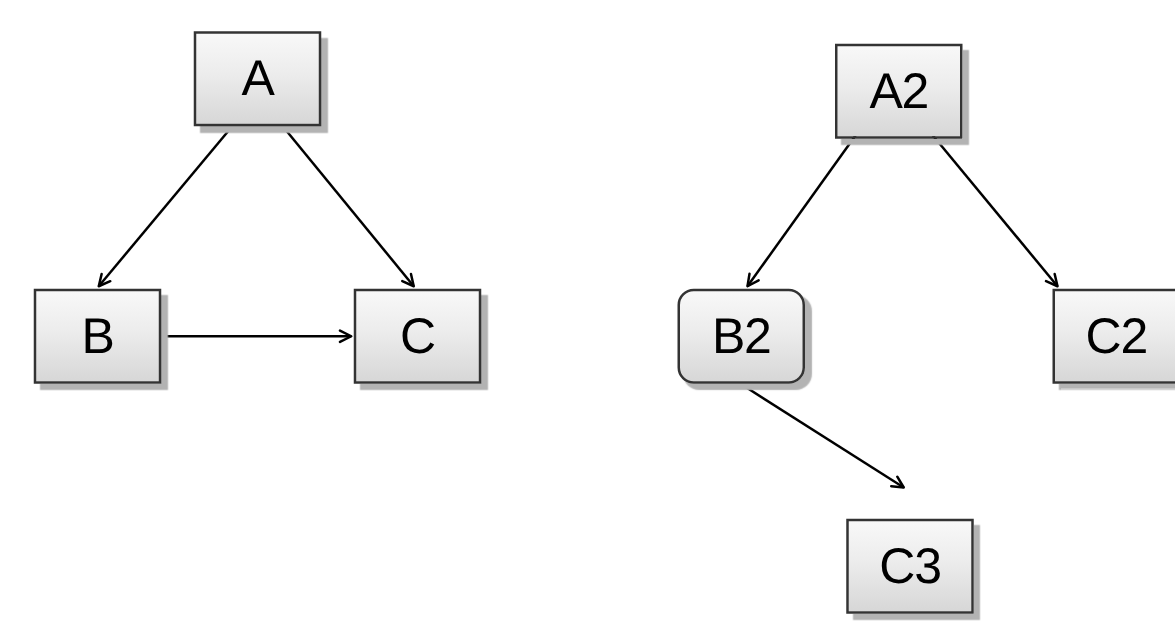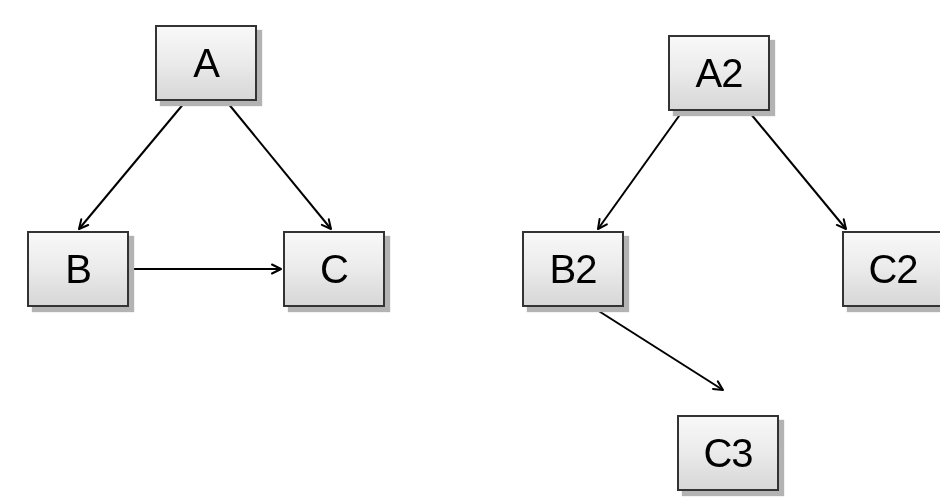--- a/index.html
+++ b/index.html
@@ -36,21 +36,21 @@
     font-size: 40px;
     letter-spacing: -1px;
     color: #000000;
     user-select: none;
   }
   
   #node-a  { left: 155px; top: 25px;  }
   #node-b  { left: 27px;  top: 231px; }
   #node-c  { left: 283px; top: 231px; }
   #node-a2 { left: 668px; top: 35px;  }
-  #node-b2 { left: 522px; top: 231px; }
+  #node-b2 { left: 542px; top: 231px; border-radius: 13px; }
   #node-c2 { left: 842px; top: 231px; }
   #node-c3 { left: 677px; top: 415px; }
   .edge {
     stroke: #000000;
     stroke-width: 2;
     fill: none;
   }
 </style>
 </head>
 <body>

